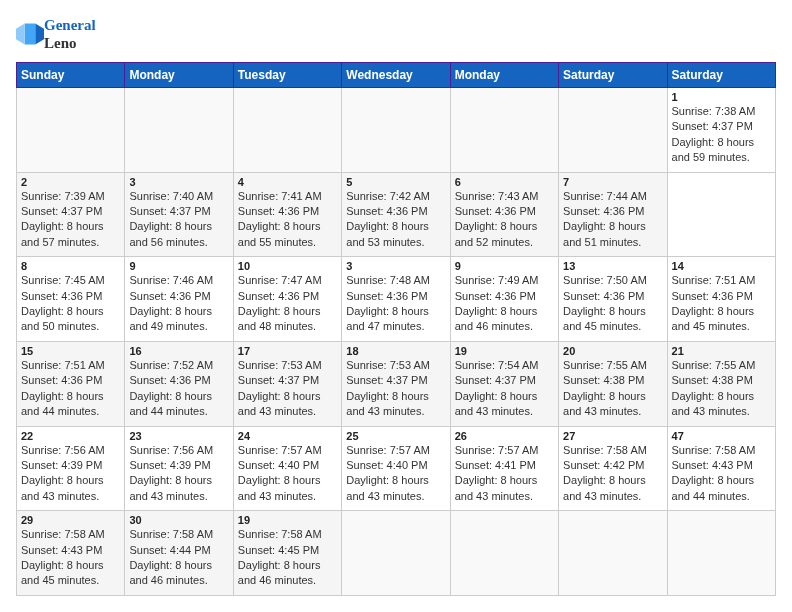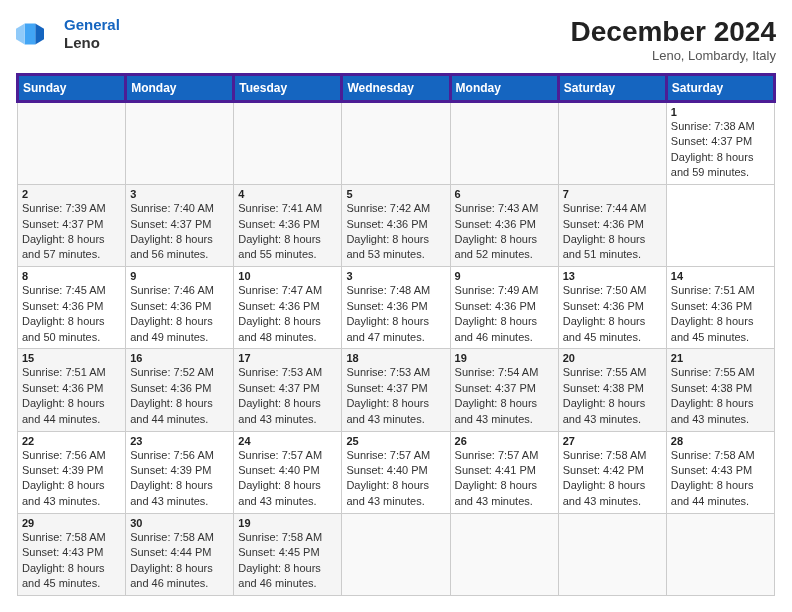--- a/index.html
+++ b/index.html
@@ -19,21 +19,22 @@
     }
     .header {
       display: flex;
       justify-content: space-between;
       align-items: flex-start;
       margin-bottom: 10px;
     }
     .logo {
       display: flex;
       align-items: center;
-      gap: 20px;
+      gap: 0;
+      font-family: Liberation Serif, serif;
     }
     .logo-text {
       font-size: 15px;
       font-weight: bold;
       color: #333;
       line-height: 1.2;
     }
     .logo-text .blue { color: #1565c0; }
     .logo-icon {
       width: 28px;
@@ -58,21 +59,21 @@
       width: 100%;
       table-layout: fixed;
     }
     .calendar th {
       background: #1565c0;
       color: #fff;
       font-size: 12px;
       font-weight: bold;
       padding: 5px 4px;
       text-align: left;
-      border: 3px solid #4c1d95;
+      border: 1px solid #4c1d95;
     }
     .calendar td {
       border: 1px solid #ccc;
       vertical-align: top;
       padding: 3px 4px;
       font-size: 9px;
       color: #333;
       background: #fff;
     }
     .calendar tr:nth-child(even) td {
@@ -103,24 +104,20 @@
       <svg class="logo-icon" viewBox="0 0 32 32">
         <polygon points="22,4 32,10 32,22 22,28" fill="#1565c0"></polygon>
         <polygon points="10,4 22,4 22,28 10,28" fill="#42a5f5"></polygon>
         <polygon points="0,10 10,4 10,28 0,22" fill="#90caf9"></polygon>
       </svg>
       <div class="logo-text">
         <div><span class="blue">General</span></div>
         <div>Leno</div>
       </div>
     </div>
-    <div class="title-block">
-      <div class="month-title">December 2024</div>
-      <div class="subtitle">Leno, Lombardy, Italy</div>
-    </div>
   </div>
 
   <table class="calendar">
     <thead>
       <tr>
       <th>Sunday</th>
           <th>Monday</th>
           <th>Tuesday</th>
           <th>Wednesday</th>
           <th>Monday</th>
@@ -246,21 +243,21 @@
           </td>
           <td>
             <span class="day-num">26</span>
             <div class="day-info">Sunrise: 7:57 AM<br>Sunset: 4:41 PM<br>Daylight: 8 hours and 43 minutes.</div>
           </td>
           <td>
             <span class="day-num">27</span>
             <div class="day-info">Sunrise: 7:58 AM<br>Sunset: 4:42 PM<br>Daylight: 8 hours and 43 minutes.</div>
           </td>
           <td>
-            <span class="day-num">28</span>
+            <span class="day-num">47</span>
             <div class="day-info">Sunrise: 7:58 AM<br>Sunset: 4:43 PM<br>Daylight: 8 hours and 44 minutes.</div>
           </td>
         </tr>
         <tr>
           <td>
             <span class="day-num">29</span>
             <div class="day-info">Sunrise: 7:58 AM<br>Sunset: 4:43 PM<br>Daylight: 8 hours and 45 minutes.</div>
           </td>
           <td>
             <span class="day-num">30</span>

